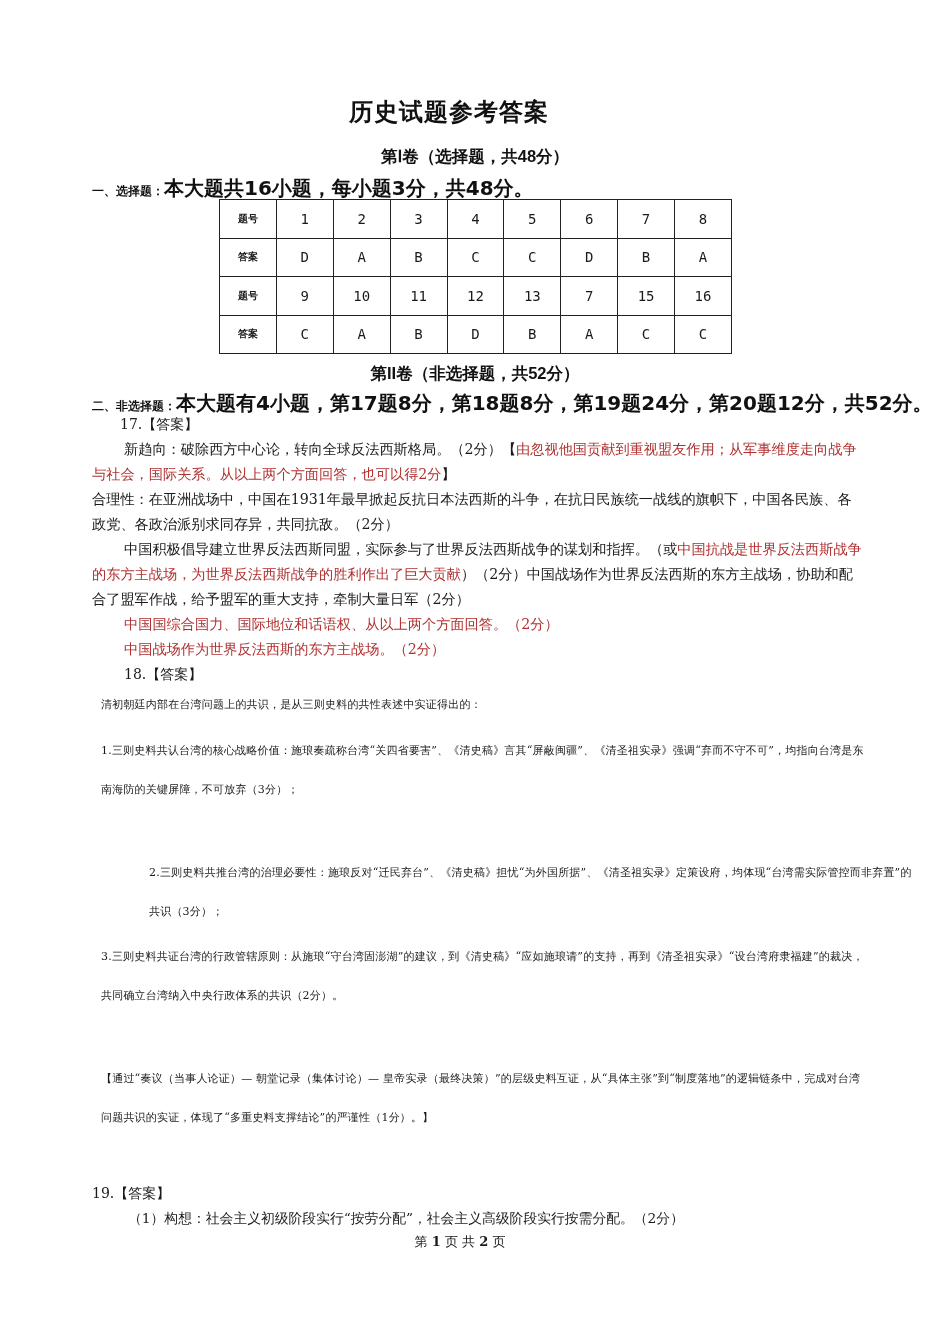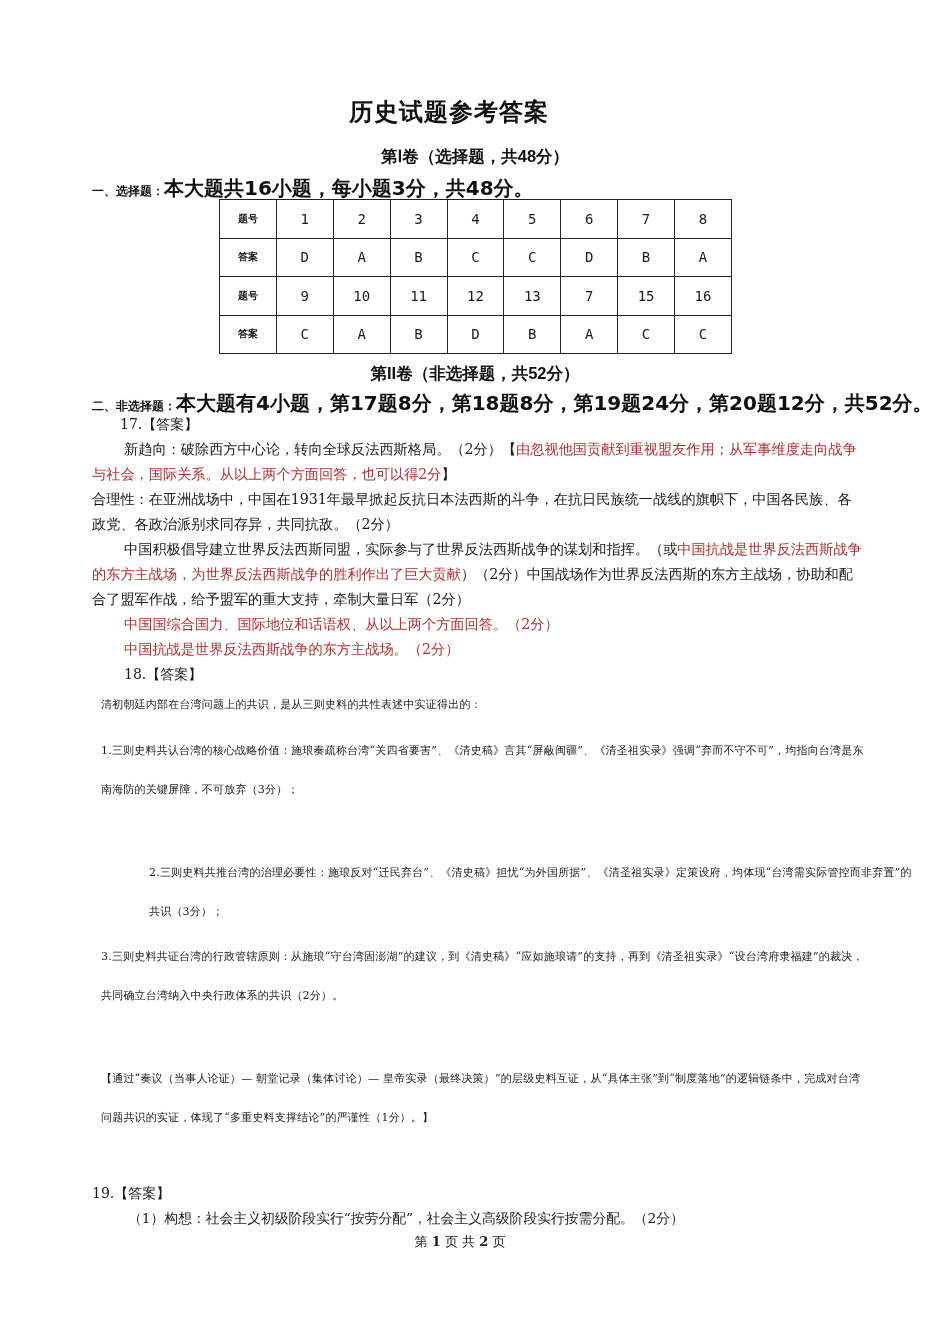--- a/index.html
+++ b/index.html
@@ -120,21 +120,21 @@
   <span>新趋向：破除西方中心论，转向全球反法西斯格局。（2分）【</span><span class="red">由忽视他国贡献到重视盟友作用；从军事维度走向战争与社会，国际关系。从以上两个方面回答，也可以得2分</span><span>】</span>
 </div>
 
 <div class="para" style="top:487px;">合理性：在亚洲战场中，中国在1931年最早掀起反抗日本法西斯的斗争，在抗日民族统一战线的旗帜下，中国各民族、各政党、各政治派别求同存异，共同抗敌。（2分）</div>
 
 <div class="para indent" style="top:537px;">
   <span>中国积极倡导建立世界反法西斯同盟，实际参与了世界反法西斯战争的谋划和指挥。（或</span><span class="red">中国抗战是世界反法西斯战争的东方主战场，为世界反法西斯战争的胜利作出了巨大贡献</span><span>）（2分）中国战场作为世界反法西斯的东方主战场，协助和配合了盟军作战，给予盟军的重大支持，牵制大量日军（2分）</span>
 </div>
 
 <div class="para red" style="top:612px; left:124px;">中国国综合国力、国际地位和话语权、从以上两个方面回答。（2分）</div>
-<div class="para red" style="top:637px; left:124px;">中国抗战是世界反法西斯战争的东方主战场。（2分）</div>
+<div class="para red" style="top:637px; left:124px;">中国战场作为世界反法西斯的东方主战场。（2分）</div>
 
 <div class="para q-label" style="top:662px; left:124px;">18.【答案】</div>
 
 <div class="big" style="top:686px;">清初朝廷内部在台湾问题上的共识，是从三则史料的共性表述中实证得出的：</div>
 
 <div class="big" style="top:732px;">1.三则史料共认台湾的核心战略价值：施琅奏疏称台湾“关四省要害”、《清史稿》言其“屏蔽闽疆”、《清圣祖实录》强调“弃而不守不可”，均指向台湾是东南海防的关键屏障，不可放弃（3分）；</div>
 <div class="big" style="top:854px;margin-left:48px;">2.三则史料共推台湾的治理必要性：施琅反对“迁民弃台”、《清史稿》担忧“为外国所据”、《清圣祖实录》定策设府，均体现“台湾需实际管控而非弃置”的共识（3分）；</div>
 <div class="big" style="top:938px;">3.三则史料共证台湾的行政管辖原则：从施琅“守台湾固澎湖”的建议，到《清史稿》“应如施琅请”的支持，再到《清圣祖实录》“设台湾府隶福建”的裁决，共同确立台湾纳入中央行政体系的共识（2分）。</div>
 <div class="big" style="top:1060px;">【通过“奏议（当事人论证）— 朝堂记录（集体讨论）— 皇帝实录（最终决策）”的层级史料互证，从“具体主张”到“制度落地”的逻辑链条中，完成对台湾问题共识的实证，体现了“多重史料支撑结论”的严谨性（1分）。】</div>
 

